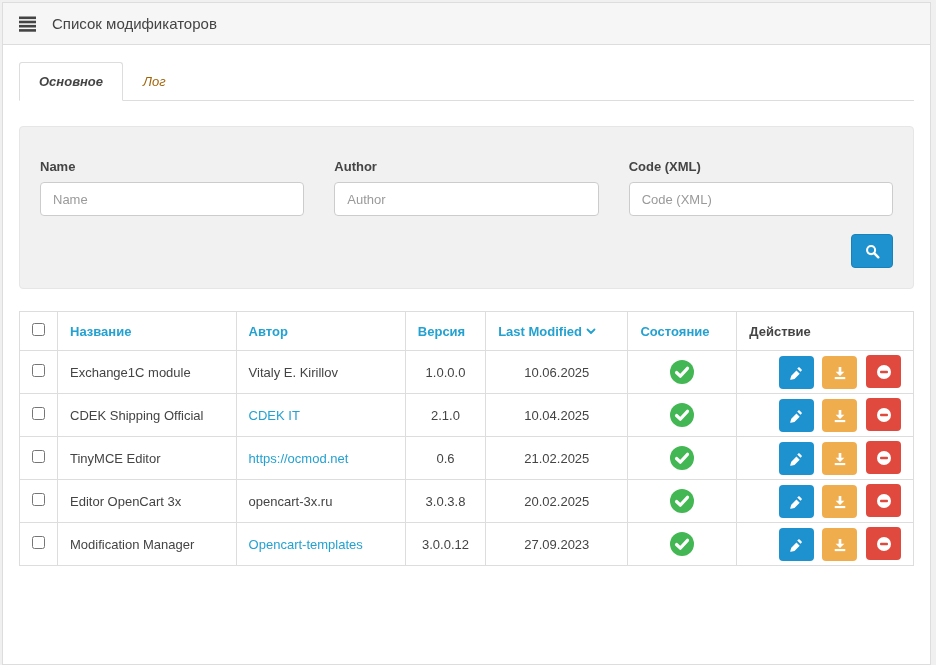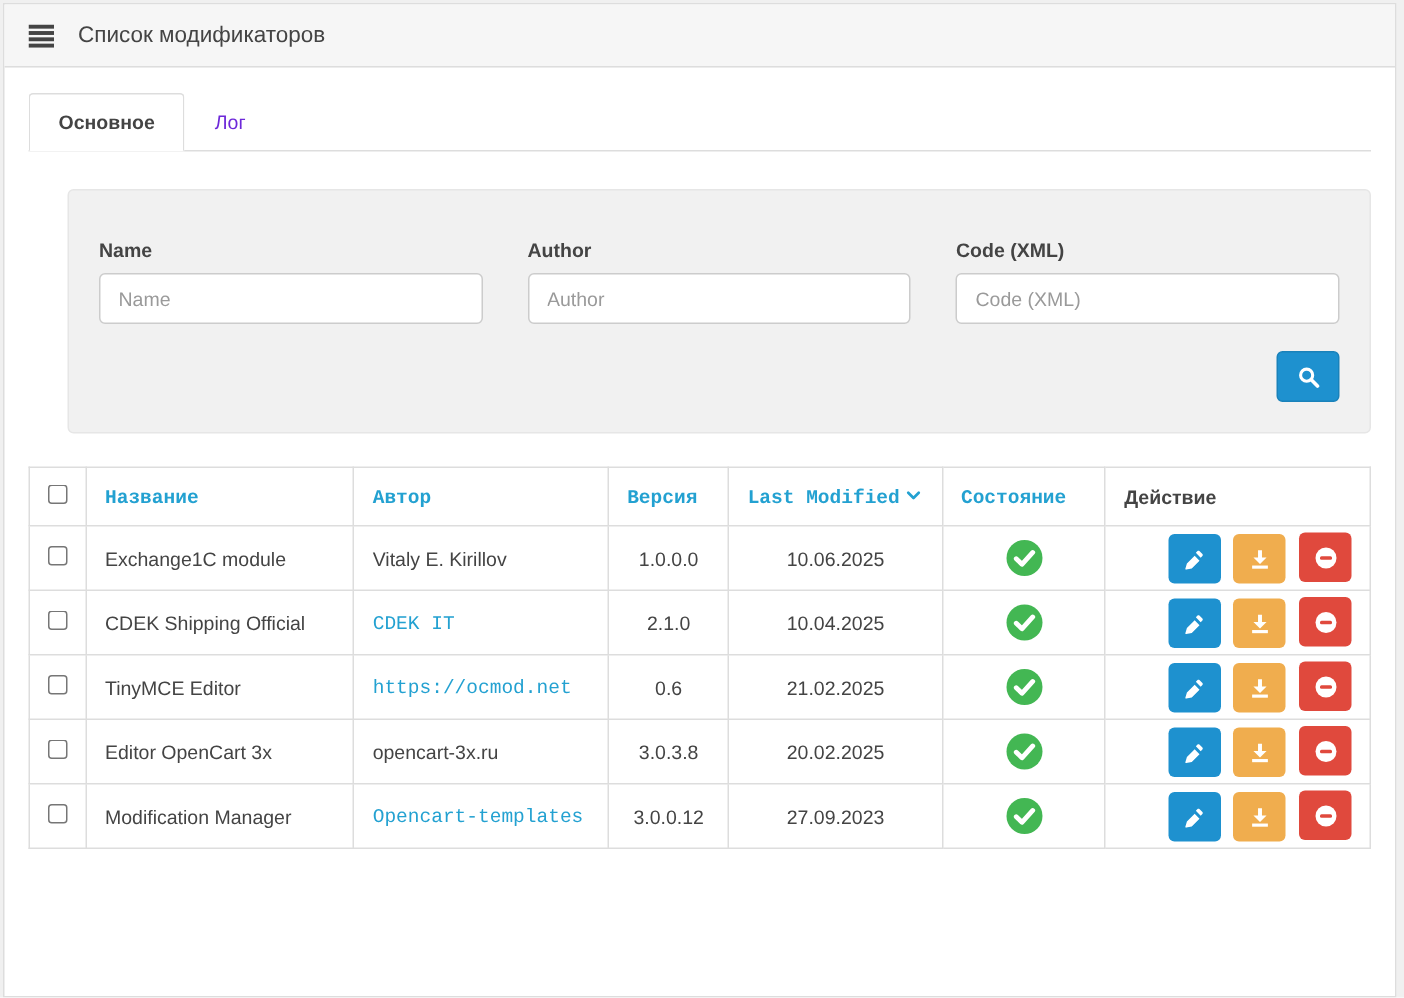--- a/index.html
+++ b/index.html
@@ -27,25 +27,26 @@
     gap: 16px;
   }
   .panel-heading svg { display: block; }
   .panel-body { padding: 0 16px 16px 16px; }
 
   
   .tabs {
     display: flex;
     margin-top: 17px;
     border-bottom: 1px solid #ddd;
+    font-style: italic;
   }
   .tab {
     padding: 11px 19px;
     font-size: 13px;
-    color: #6d28d9;
+    color: #a16207;
     cursor: pointer;
     margin-bottom: -1px;
     background: transparent;
     border: 1px solid transparent;
   }
   .tab.active {
     color: #444;
     font-weight: bold;
     background: #fff;
     border: 1px solid #ddd;
@@ -54,21 +55,20 @@
   }
 
   
   .well {
     margin-top: 25px;
     background: #f1f1f1;
     border: 1px solid #e6e6e6;
     border-radius: 4px;
     padding: 20px;
     overflow: hidden;
-    margin-left: 26px;
   }
   .filter-row { display: flex; gap: 30px; }
   .filter-col { flex: 1; }
   .filter-col label {
     display: block;
     font-weight: bold;
     color: #444;
     margin: 12px 0 8px 0;
   }
   .filter-col input {
@@ -114,21 +114,20 @@
     text-align: left;
     font-weight: bold;
     color: #444;
     background: #fff;
   }
   table.list td { height: 41px; color: #444; }
   th a, .cell-link {
     color: #23a1d1;
     text-decoration: none;
     cursor: pointer;
-    font-family: Liberation Mono, monospace;
   }
   .col-check  { width: 3.8%;  text-align: center; }
   .col-name   { width: 20.1%; }
   .col-author { width: 19.0%; }
   .col-ver    { width: 9.0%;  text-align: center; }
   .col-mod    { width: 16.0%; text-align: center; }
   .col-status { width: 12.2%; text-align: center; }
   .col-act    { width: 19.9%; text-align: right; }
   th.col-ver, td.col-ver, th.col-mod, td.col-mod, th.col-status, td.col-status { text-align: center; }
   th.col-act { text-align: right; }

